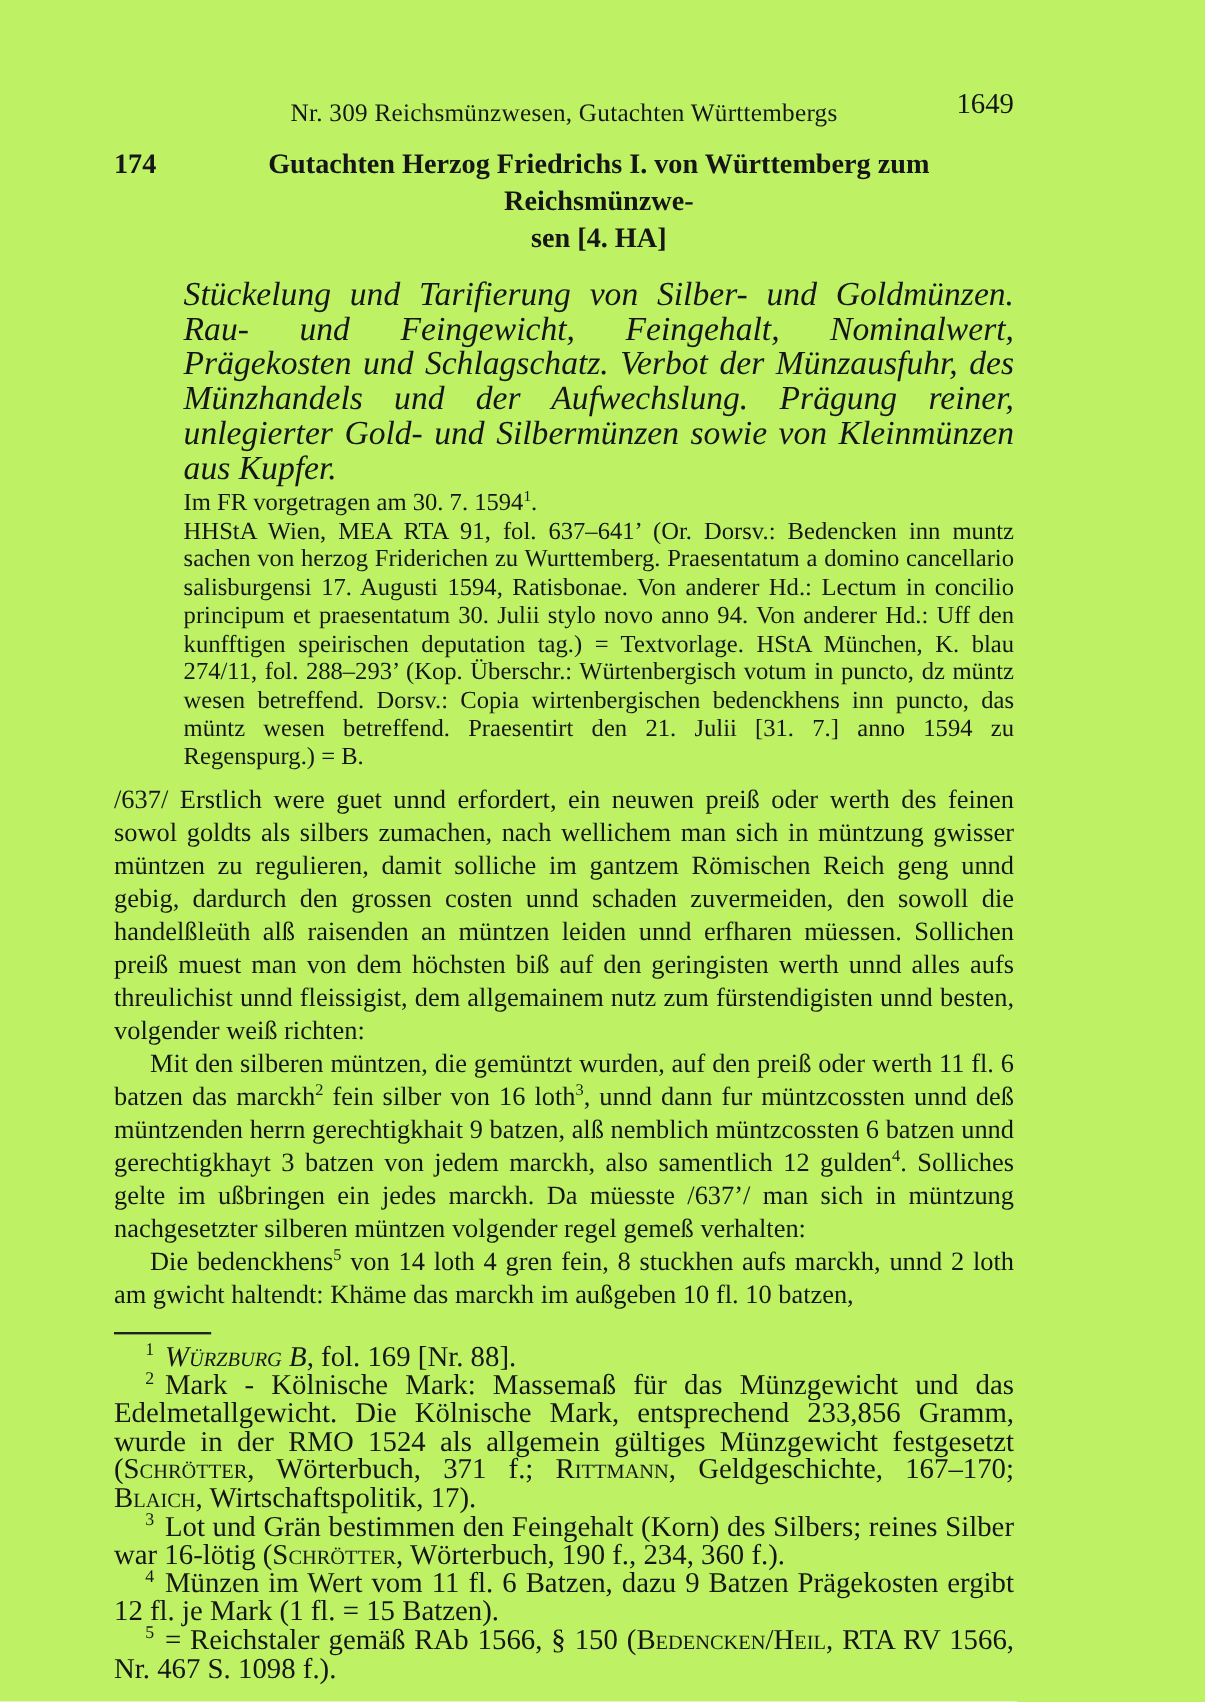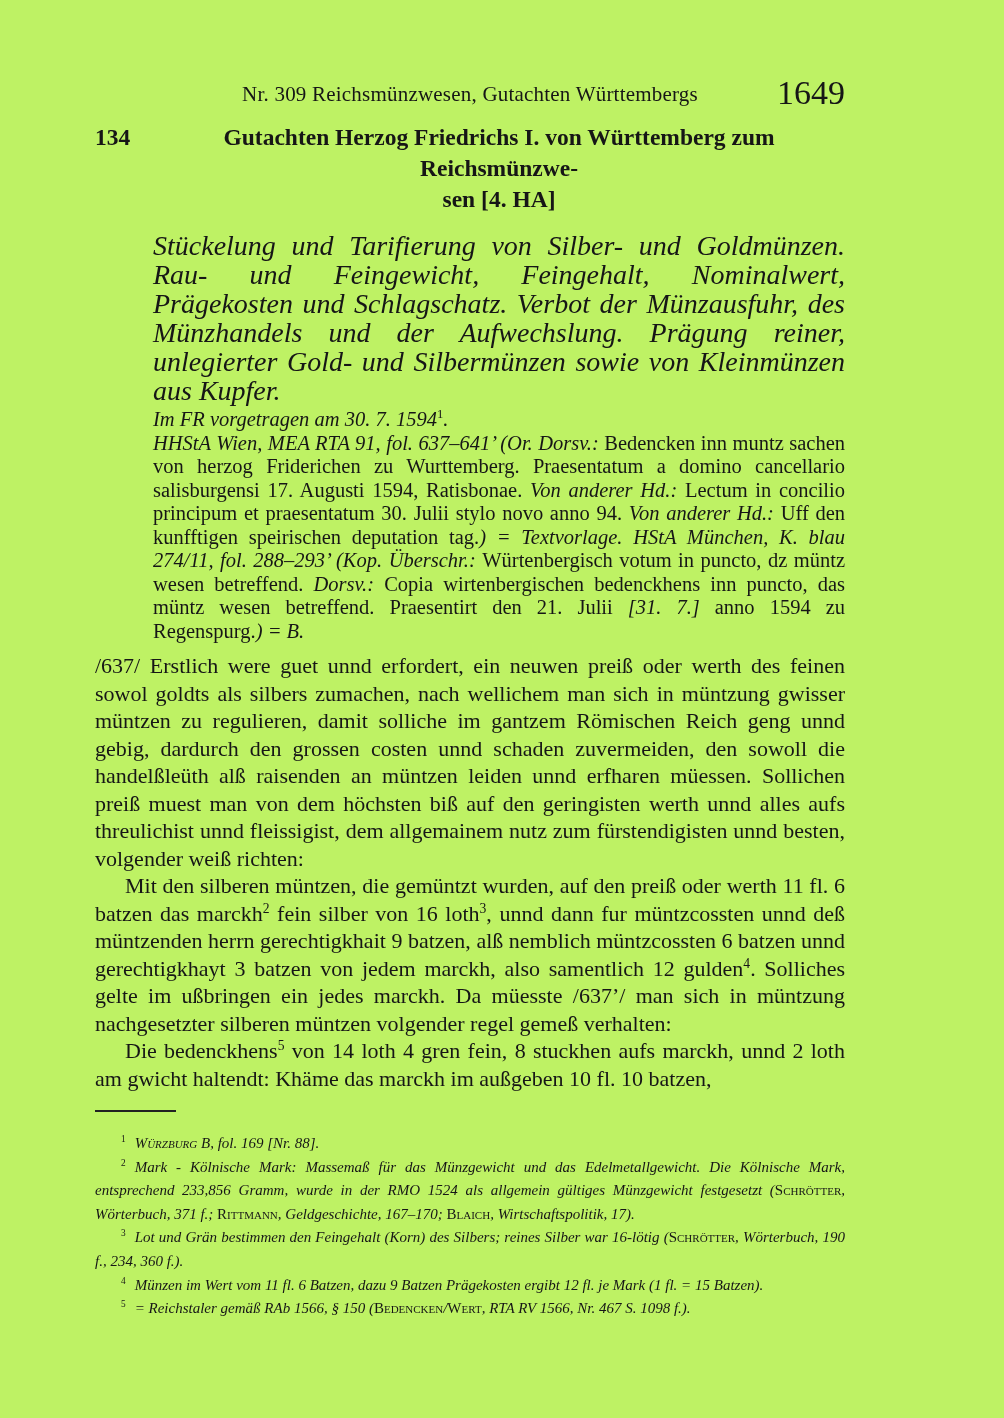--- a/index.html
+++ b/index.html
@@ -13,62 +13,62 @@
     font-family: "Liberation Serif", serif;
     padding: 78px 159px 0 95px;
     overflow: hidden;
   }
   
   .runhead { position: relative; height: 30px; }
   .rh-text {
     position: absolute; left: 50%; top: 4px; transform: translateX(-50%);
     white-space: nowrap; font-size: 21px; letter-spacing: 0.01em;
   }
-  .rh-page { position: absolute; right: 0; top: -4px; font-size: 34px; }
+  .rh-page { position: absolute; right: 0; top: -4px; font-size: 24px; }
   
   .doc-heading { display: flex; margin-top: 14px; font-weight: bold; font-size: 23.5px; line-height: 31px; }
   .doc-num { flex: none; width: 58px; }
   .doc-title { flex: 1; text-align: center; }
   
   .summary {
     margin: 16px 0 0 58px; font-style: italic;
     font-size: 28px; line-height: 29px; text-align: justify;
   }
   
   .provenance { margin-left: 58px; font-size: 20.5px; line-height: 23.5px; }
   .prov-line { margin: 3px 0 0 0; }
   .prov-src { margin: 0; text-align: justify; }
   
   .body-text { margin-top: 9px; font-size: 22px; line-height: 27.5px; text-align: justify; }
   .bp { margin: 0; }
   .bp.indent { text-indent: 30px; }
   
   .fn-rule { margin-top: 18px; width: 81px; height: 0; border-top: 2px solid #222; }
-  .footnotes { margin-top: 20px; font-size: 15px; line-height: 23.6px; }
+  .footnotes { margin-top: 8px; font-size: 24px; line-height: 23.6px; }
   .fn { margin: 0; text-align: justify; text-indent: 26px; }
   .fn-num { font-size: 62%; line-height: 0; vertical-align: super; font-style: normal; padding-right: 9px; }
   
   .s-r  { font-style: normal; }
-  .s-i  { font-style: italic; }
+  .s-i  { }
   .s-sc { font-style: normal; font-variant: small-caps; }
   .s-isc{ font-style: italic; font-variant: small-caps; }
   sup.s-sup { font-size: 62%; line-height: 0; vertical-align: super; font-style: normal; }
 </style>
 </head>
 <body>
 
 <div class="page">
 
   <div class="runhead">
     <span class="rh-text">Nr. 309 Reichsmünzwesen, Gutachten Württembergs</span>
     <span class="rh-page">1649</span>
   </div>
 
   <div class="doc-heading">
-    <span class="doc-num">134</span>
+    <span class="doc-num">174</span>
     <div class="doc-title">
       <div>Gutachten Herzog Friedrichs I. von Württemberg zum Reichsmünzwe-</div>
       <div>sen [4. HA]</div>
     </div>
   </div>
 
   <p class="summary">Stückelung und Tarifierung von Silber- und Goldmünzen. Rau- und Feingewicht, Feingehalt, Nominalwert, Prägekosten und Schlagschatz. Verbot der Münzausfuhr, des Münzhandels und der Aufwechslung. Prägung reiner, unlegierter Gold- und Silbermünzen sowie von Kleinmünzen aus Kupfer.</p>
 
   <div class="provenance">
     <p class="prov-line"><span class="s-i">Im FR vorgetragen am 30. 7. 1594</span><sup class="s-sup">1</sup><span class="s-i">.</span></p>
@@ -81,16 +81,16 @@
     <p class="bp indent"><span class="s-r">Die bedenckhens</span><sup class="s-sup">5</sup><span class="s-r"> von 14 loth 4 gren fein, 8 stuckhen aufs marckh, unnd 2 loth am gwicht haltendt: Khäme das marckh im außgeben 10 fl. 10 batzen,</span></p>
   </div>
 
   <div class="fn-rule"></div>
 
   <div class="footnotes">
     <p class="fn"><sup class="fn-num">1</sup><span><span class="s-isc">Würzburg B</span><span class="s-i">, fol. 169 [Nr. 88].</span></span></p>
     <p class="fn"><sup class="fn-num">2</sup><span><span class="s-i">Mark - Kölnische Mark: Massemaß für das Münzgewicht und das Edelmetallgewicht. Die Kölnische Mark, entsprechend 233,856 Gramm, wurde in der RMO 1524 als allgemein gültiges Münzgewicht festgesetzt (</span><span class="s-sc">Schrötter</span><span class="s-i">, Wörterbuch, 371 f.; </span><span class="s-sc">Rittmann</span><span class="s-i">, Geldgeschichte, 167–170; </span><span class="s-sc">Blaich</span><span class="s-i">, Wirtschaftspolitik, 17).</span></span></p>
     <p class="fn"><sup class="fn-num">3</sup><span><span class="s-i">Lot und Grän bestimmen den Feingehalt (Korn) des Silbers; reines Silber war 16-lötig (</span><span class="s-sc">Schrötter</span><span class="s-i">, Wörterbuch, 190 f., 234, 360 f.).</span></span></p>
     <p class="fn"><sup class="fn-num">4</sup><span><span class="s-i">Münzen im Wert vom 11 fl. 6 Batzen, dazu 9 Batzen Prägekosten ergibt 12 fl. je Mark (1 fl. = 15 Batzen).</span></span></p>
-    <p class="fn"><sup class="fn-num">5</sup><span><span class="s-i">= Reichstaler gemäß RAb 1566, § 150 (</span><span class="s-sc">Bedencken</span><span class="s-i">/</span><span class="s-sc">Wert</span><span class="s-i">, RTA RV 1566, Nr. 467 S. 1098 f.).</span></span></p>
+    <p class="fn"><sup class="fn-num">5</sup><span><span class="s-i">= Reichstaler gemäß RAb 1566, § 150 (</span><span class="s-sc">Bedencken</span><span class="s-i">/</span><span class="s-sc">Heil</span><span class="s-i">, RTA RV 1566, Nr. 467 S. 1098 f.).</span></span></p>
   </div>
 
 </div>
 
 </body></html>

